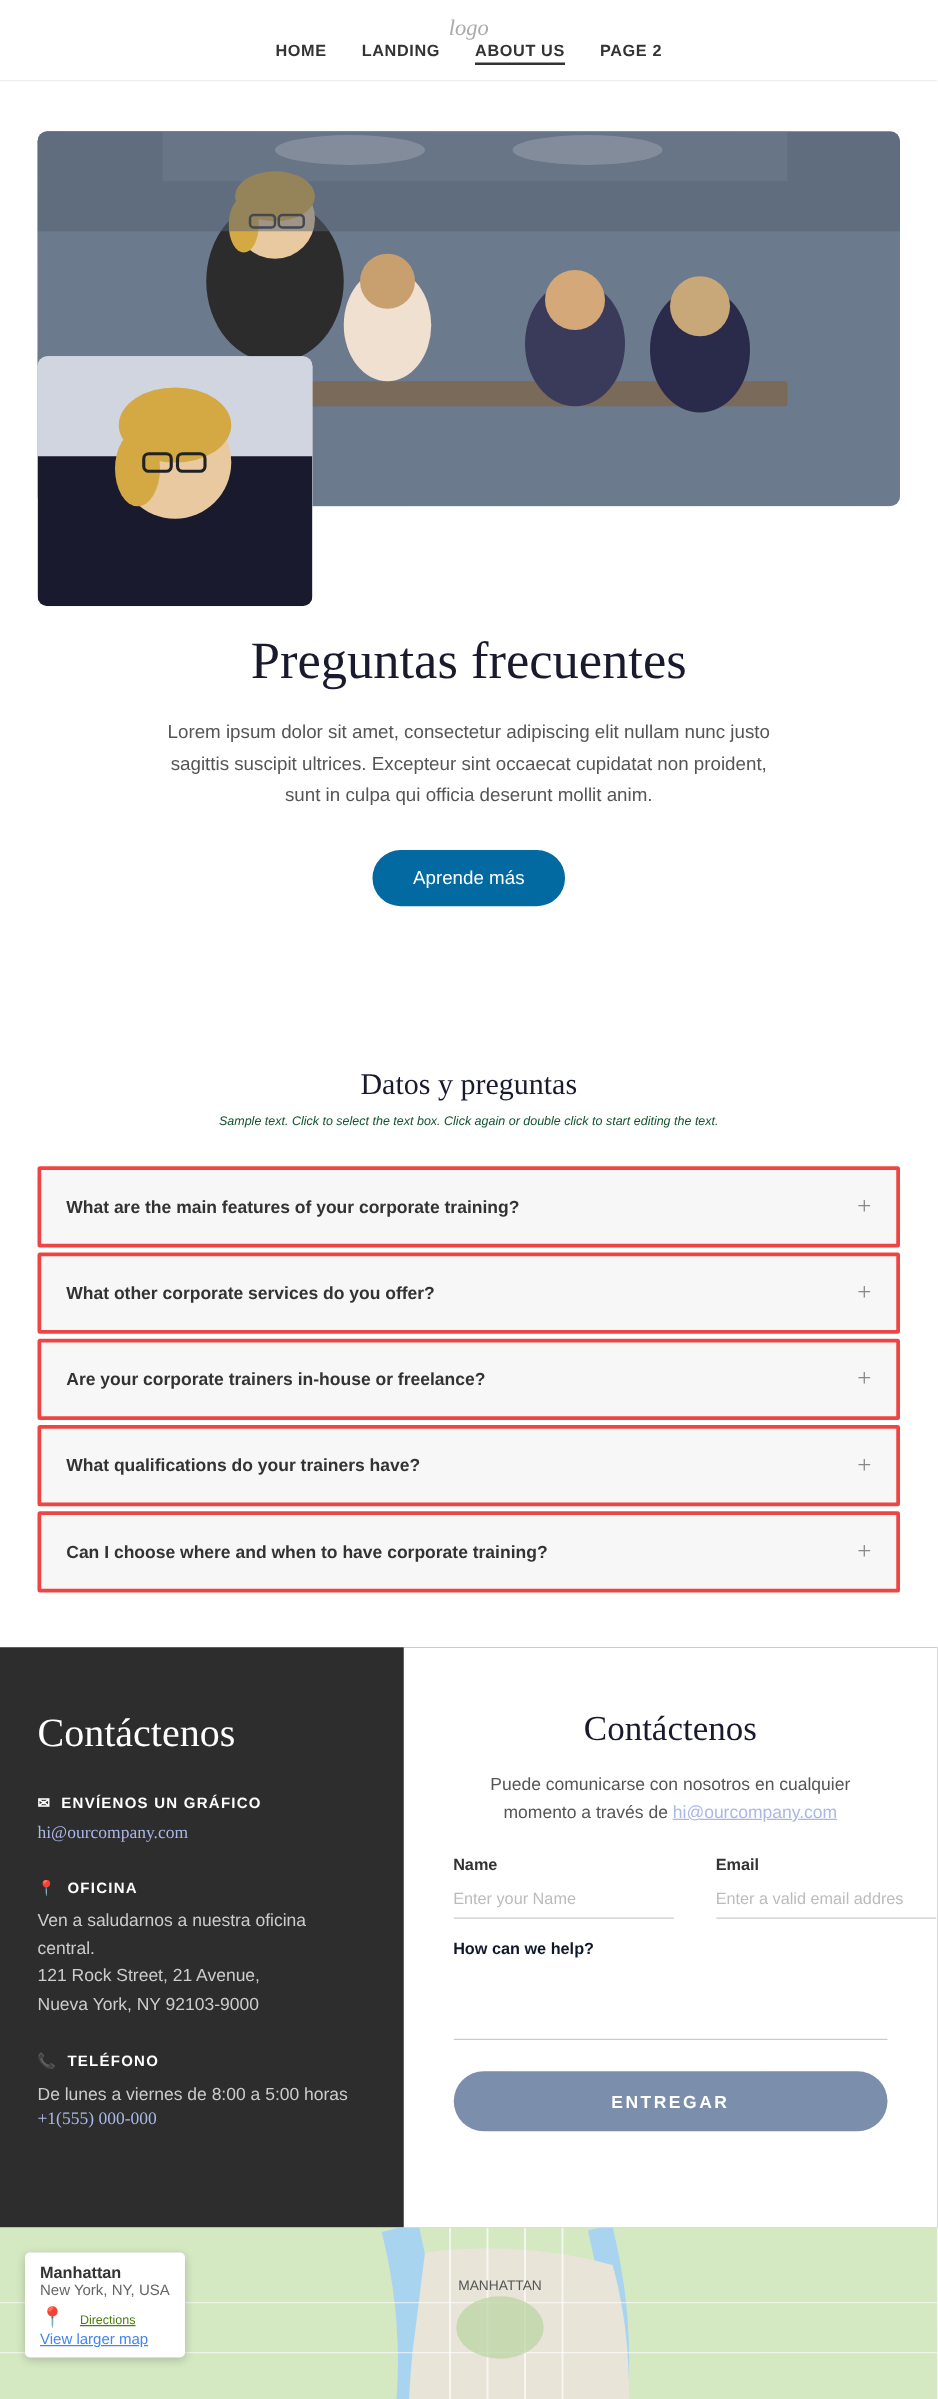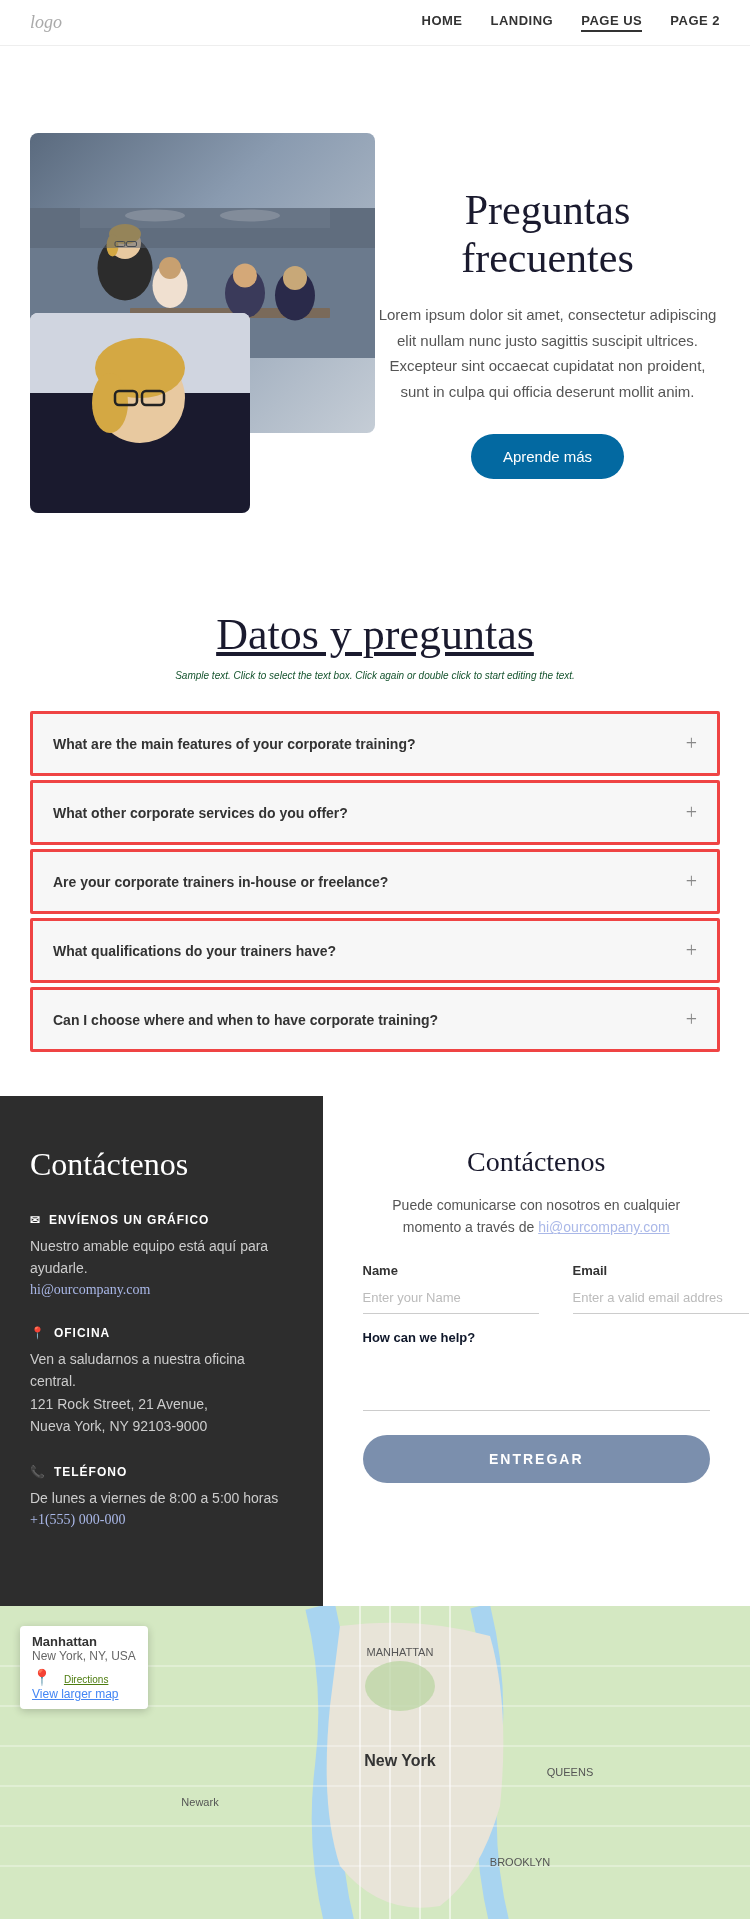--- a/index.html
+++ b/index.html
@@ -1,34 +1,34 @@
 <!DOCTYPE html>
 <html><head>
   <meta charset="utf-8">
   <style>
     * { margin: 0; padding: 0; box-sizing: border-box; }
     body { font-family: 'Georgia', serif; width: 750px; background: #fff; overflow-x: hidden; }
 
     
     nav {
       display: flex; align-items: center; justify-content: space-between;
-      padding: 12px 30px; border-bottom: 1px solid #eee;
+      padding: 12px 30px; border-bottom: 1px solid #eee; flex-direction: column;
     }
     .nav-logo { font-size: 18px; color: #aaa; font-style: italic; }
     .nav-links { display: flex; gap: 28px; }
     .nav-links a {
       font-family: Arial, sans-serif; font-size: 13px; font-weight: 600;
       color: #333; text-decoration: none; letter-spacing: 0.5px;
     }
     .nav-links a.active { color: #333; border-bottom: 2px solid #333; padding-bottom: 2px; }
 
     
     .hero-section {
       position: relative; padding: 40px 30px 60px 30px;
-      display: flex; flex-direction: row; align-items: center;
+      display: flex; flex-direction: column; align-items: center;
     }
     .hero-image-container {
       width: 100%; max-width: 690px; position: relative; height: 300px;
     }
     .hero-img-main {
       width: 100%; height: 300px; object-fit: cover; border-radius: 8px;
       background: linear-gradient(135deg, #5a6a7e 0%, #8a9bb0 40%, #c5cdd6 100%);
       position: absolute; top: 0; left: 0;
       display: flex; align-items: center; justify-content: center;
       overflow: hidden;
@@ -62,22 +62,22 @@
       padding: 14px 32px; border-radius: 30px; font-size: 15px;
       cursor: pointer; font-family: Arial, sans-serif;
     }
 
     
     .faq-section {
       padding: 70px 30px 40px 30px;
       text-align: center;
     }
     .faq-section h2 {
-      font-size: 44px; color: #1a1a2e; font-family: Georgia, serif;
-      font-weight: normal; margin-bottom: 10px; text-decoration: underline;
+      font-size: 24px; color: #1a1a2e; font-family: Georgia, serif;
+      font-weight: normal; margin-bottom: 10px;
     }
     .faq-subtitle {
       font-size: 10px; color: #14532d; font-family: Arial, sans-serif;
       margin-bottom: 30px; font-style: italic;
     }
     .faq-list { width: 100%; }
     .faq-item {
       display: flex; align-items: center; justify-content: space-between;
       border: 3px solid #ef4444; padding: 18px 20px;
       margin-bottom: 4px; background: #f7f7f7; cursor: pointer;
@@ -180,21 +180,21 @@
     .map-larger { color: #4285f4; cursor: pointer; font-size: 12px; }
   </style>
 </head>
 <body>
 
 <nav>
   <div class="nav-logo">logo</div>
   <div class="nav-links">
     <a href="#">HOME</a>
     <a href="#">LANDING</a>
-    <a href="#" class="active">PAGE US</a>
+    <a href="#" class="active">ABOUT US</a>
     <a href="#">PAGE 2</a>
   </div>
 </nav>
 
 <section class="hero-section">
   <div class="hero-image-container">
 
     <div class="hero-img-main">
       <svg viewBox="0 0 690 300" xmlns="http://www.w3.org/2000/svg">
 
@@ -278,21 +278,20 @@
 <section class="contact-section">
 
   <div class="contact-left">
     <h2>Contáctenos</h2>
 
     <div class="contact-info-block">
       <div class="contact-info-label">
         <span>✉</span>
         <span>ENVÍENOS UN GRÁFICO</span>
       </div>
-      <p class="contact-info-text">Nuestro amable equipo está aquí para ayudarle.</p>
       <a href="#" class="contact-link">hi@ourcompany.com</a>
     </div>
 
     <div class="contact-info-block">
       <div class="contact-info-label">
         <span>📍</span>
         <span>OFICINA</span>
       </div>
       <p class="contact-info-text" style="white-space: pre-line;">Ven a saludarnos a nuestra oficina central.
 121 Rock Street, 21 Avenue,

